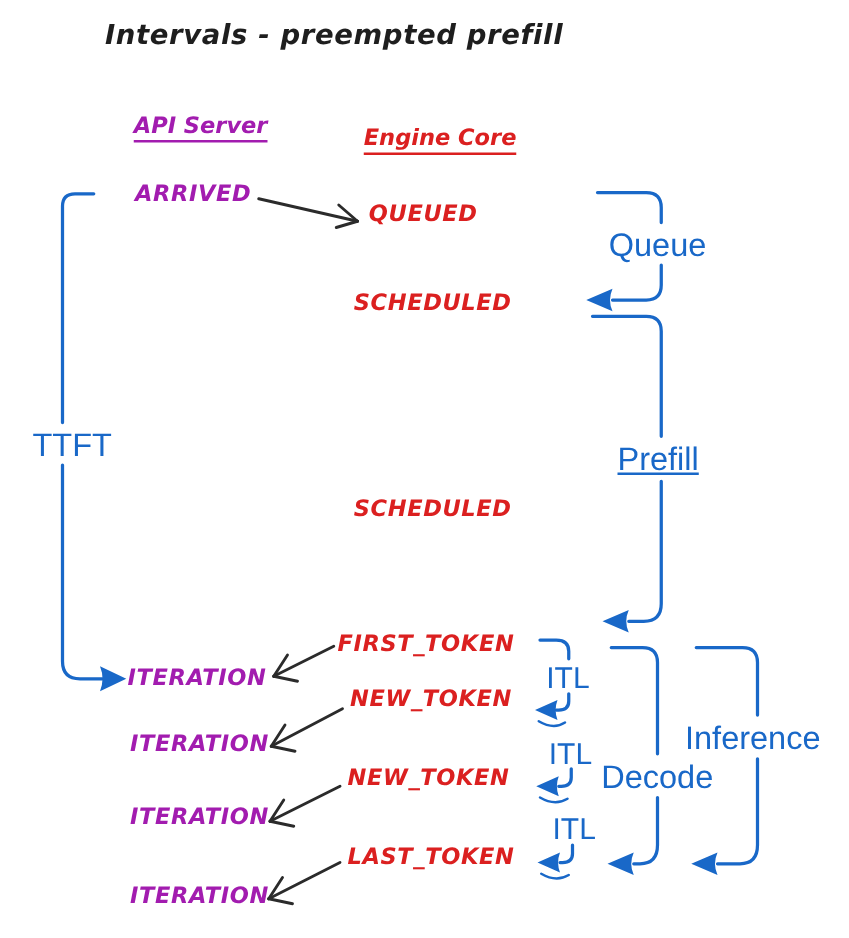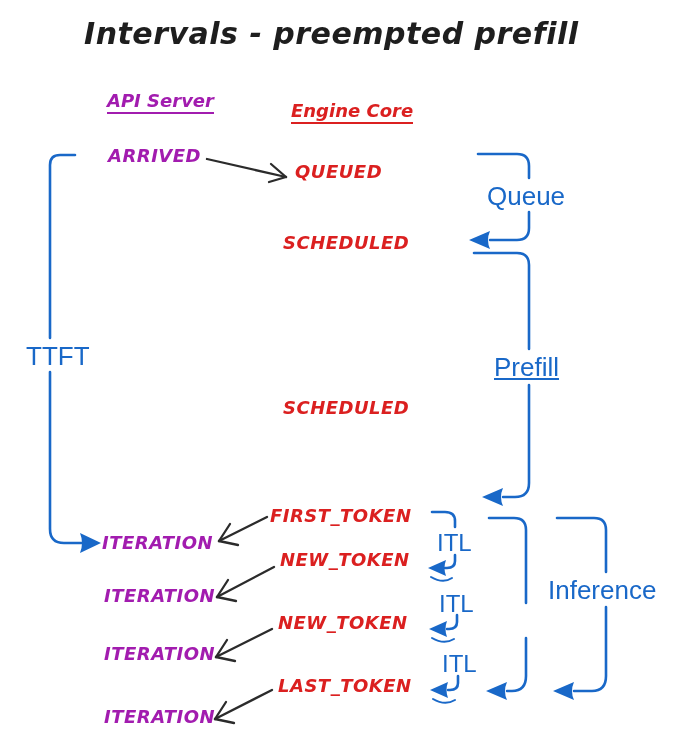--- a/index.html
+++ b/index.html
@@ -14,21 +14,21 @@
   #wires {
     position: absolute;
     left: 0; top: 0;
     width: 679px; height: 750px;
     z-index: 1;
   }
   .txt { position: absolute; z-index: 2; white-space: nowrap; }
 
   .title {
     left: 84px; top: 16px;
-    font-size: 30px;
+    font-size: 22px;
     font-style: italic;
     font-weight: bold;
     letter-spacing: 0.5px;
     color: #1e1e1e;
   }
   .col-header {
     font-size: 18px;
     font-style: italic;
     font-weight: bold;
     border-bottom: 2px solid currentColor;
@@ -159,15 +159,16 @@
   <div class="txt event engine" style="left:280px; top:549px;">NEW_TOKEN</div>
   <div class="txt event engine" style="left:278px; top:612px;">NEW_TOKEN</div>
   <div class="txt event engine" style="left:278px; top:675px;">LAST_TOKEN</div>
 
   <div class="txt interval" style="left:26px; top:341px;">TTFT</div>
   <div class="txt interval" style="left:487px; top:181px;">Queue</div>
   <div class="txt interval" style="left:494px; top:352px;text-decoration:underline;">Prefill</div>
   <div class="txt interval small" style="left:437px; top:529px;">ITL</div>
   <div class="txt interval small" style="left:439px; top:590px;">ITL</div>
   <div class="txt interval small" style="left:442px; top:650px;">ITL</div>
+  <div class="txt interval" style="left:481px; top:606px;">Decode</div>
   <div class="txt interval" style="left:548px; top:575px;">Inference</div>
 
 </div>
 
 </body></html>

